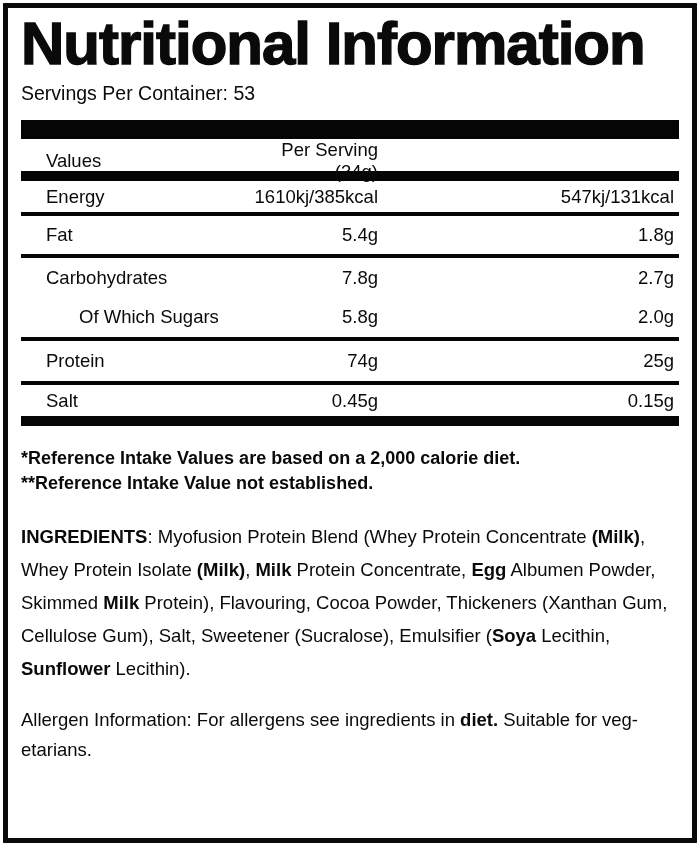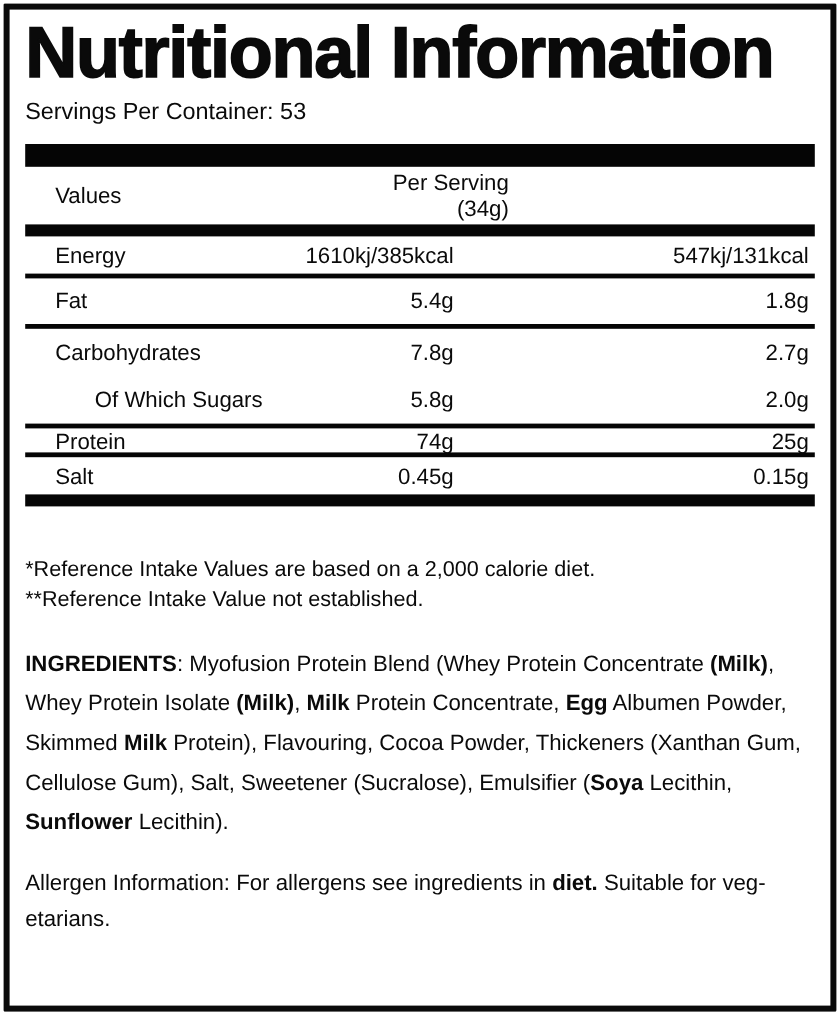--- a/index.html
+++ b/index.html
@@ -57,32 +57,33 @@
     background: #050505;
   }
   .trow {
     display: grid;
     grid-template-columns: 200px 132px 1fr;
     align-items: center;
     padding: 0 5px 0 25px;
     font-size: 18.5px;
   }
   .trow .c2, .trow .c3 { text-align: right; }
-  .trow.header { height: 48px; gap: 46px; }
+  .trow.header { height: 32px; }
   .trow.h44 { height: 31px; }
   .trow.h40 { height: 40px; }
   .trow.h38 { height: 38px; }
   .trow.h36 { height: 36px; }
   .trow.h39 { height: 39px; }
-  .trow.h34 { height: 20px; }
+  .trow.h34 { height: 40px; }
   .trow .sub { padding-left: 33px; }
   .footnotes {
-    margin-top: 40px;
+    margin-top: 20px;
     font-size: 18px;
     line-height: 25px;
+    font-weight: bold;
   }
   .ingredients {
     margin-top: 24px;
     font-size: 18.5px;
     line-height: 33px;
   }
   .allergen {
     margin-top: 20px;
     font-size: 18.5px;
     line-height: 30px;

